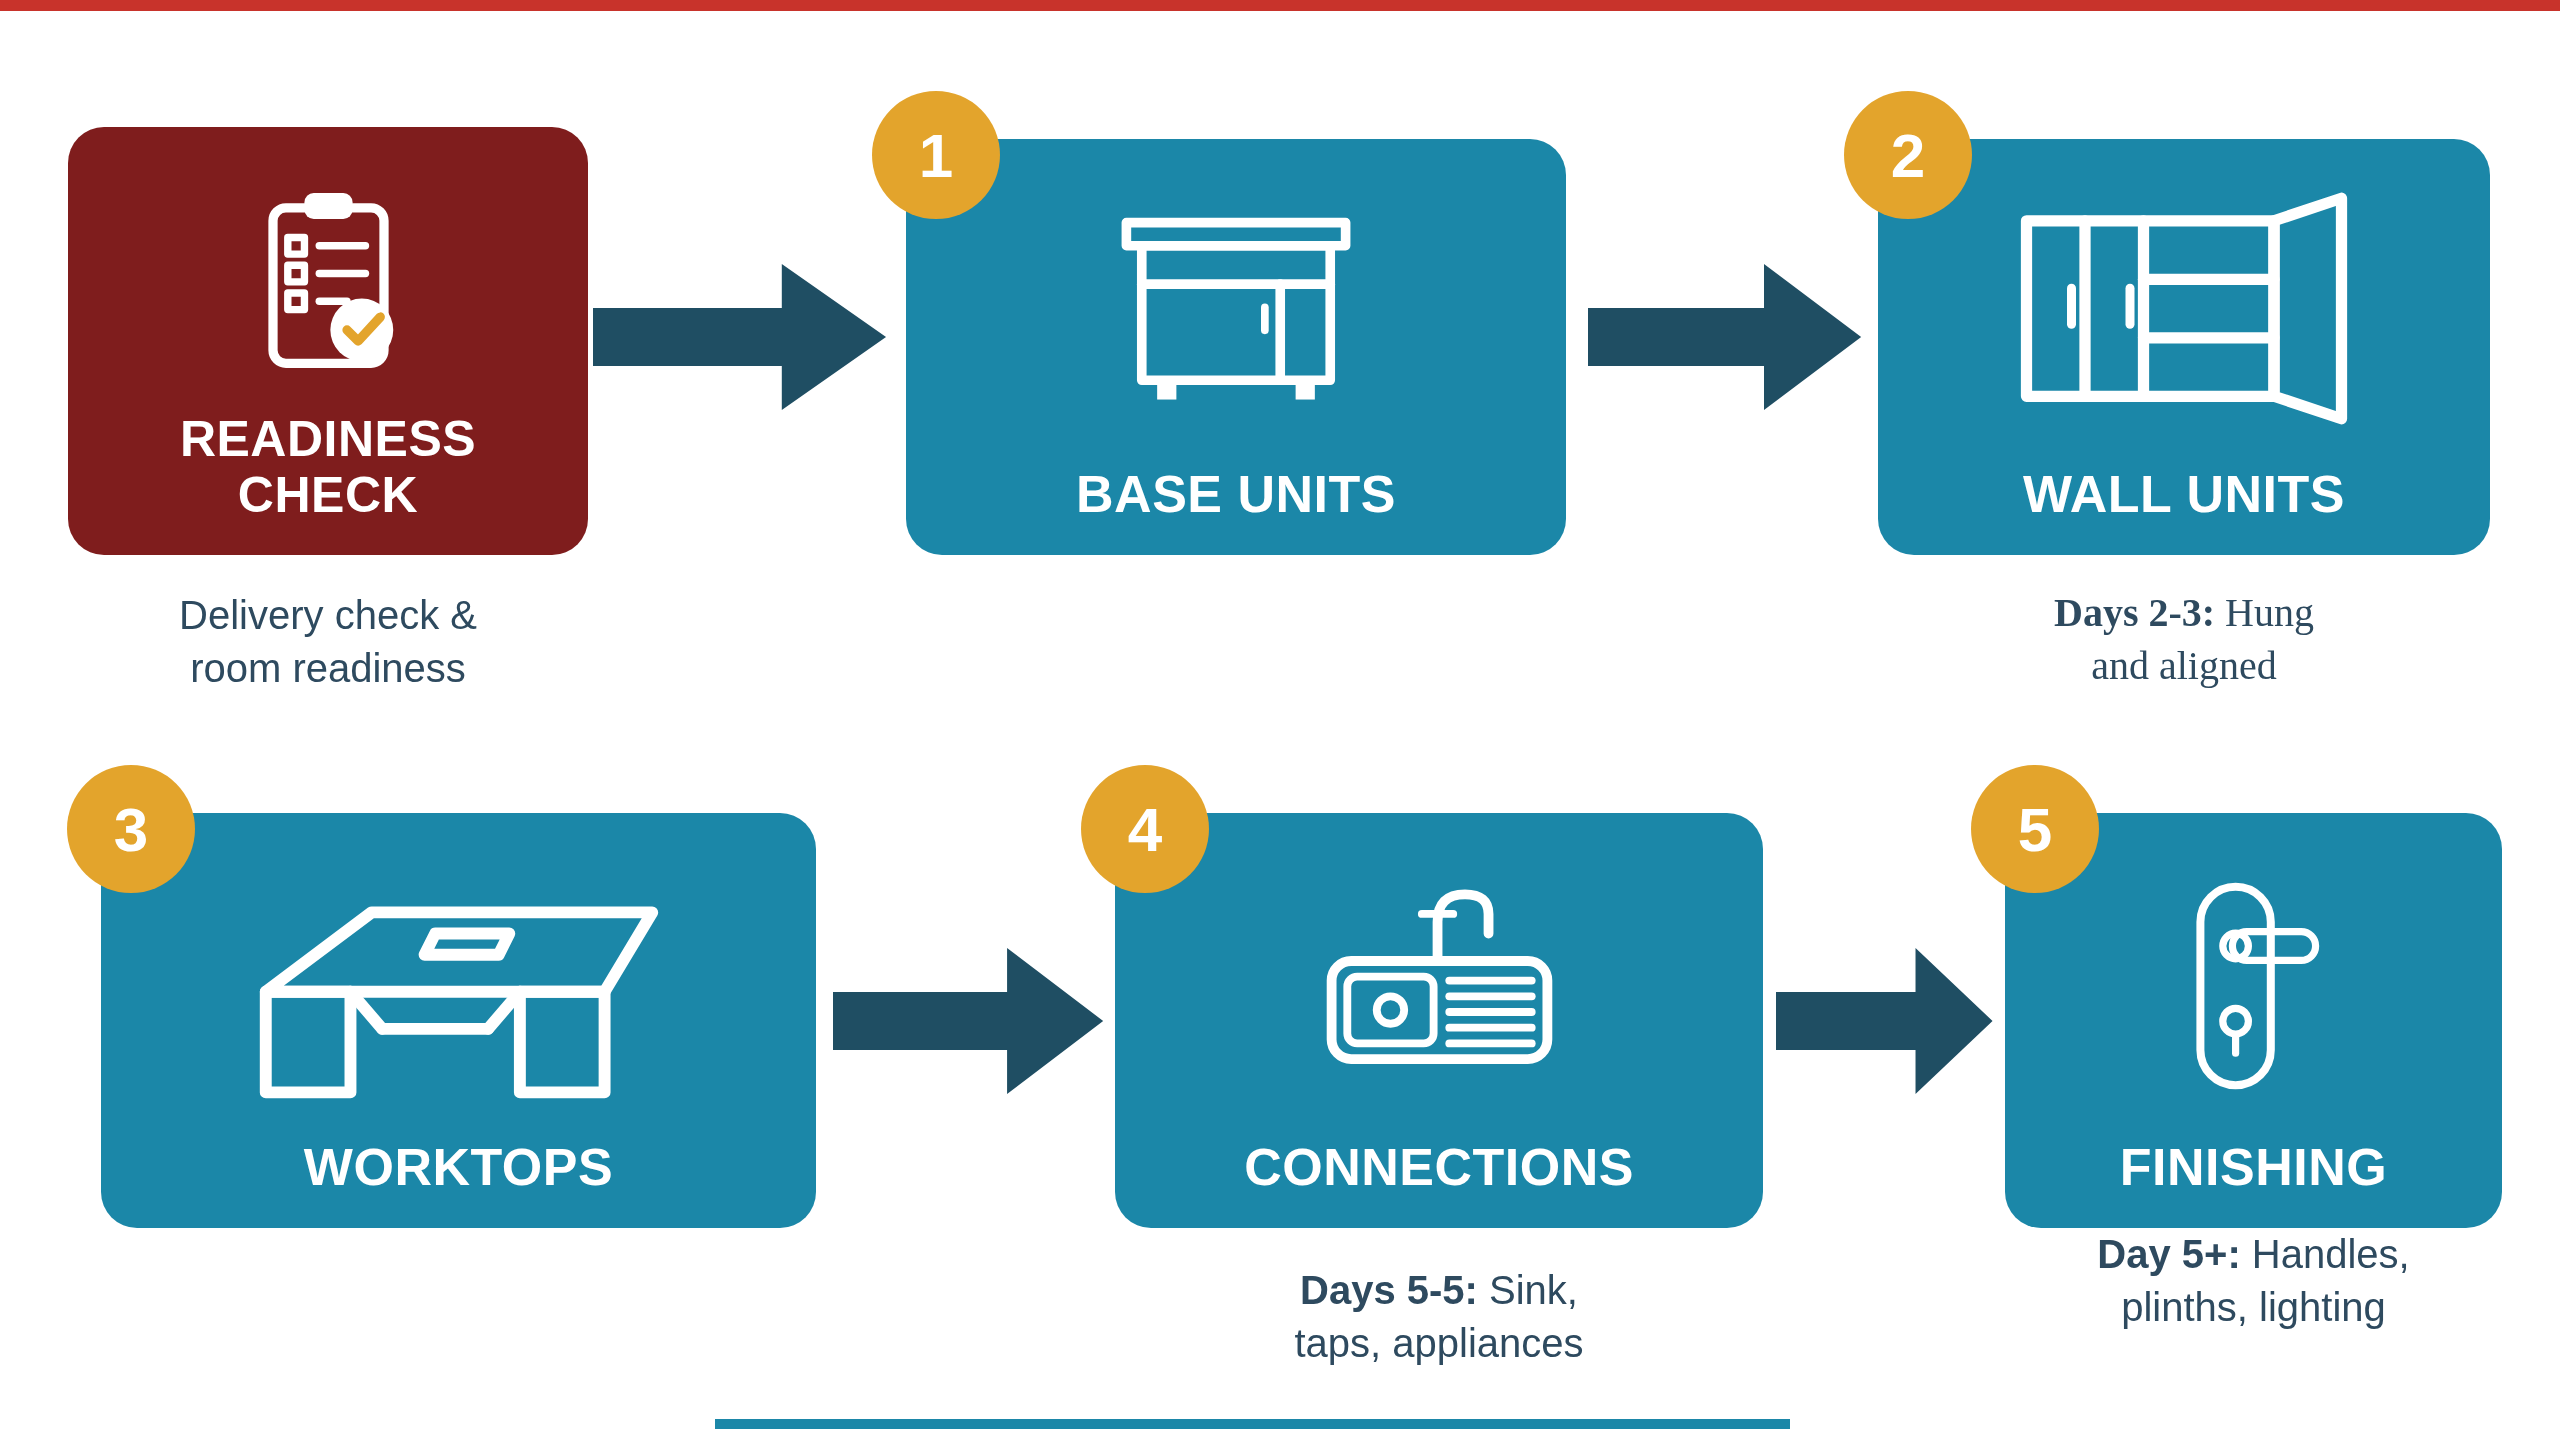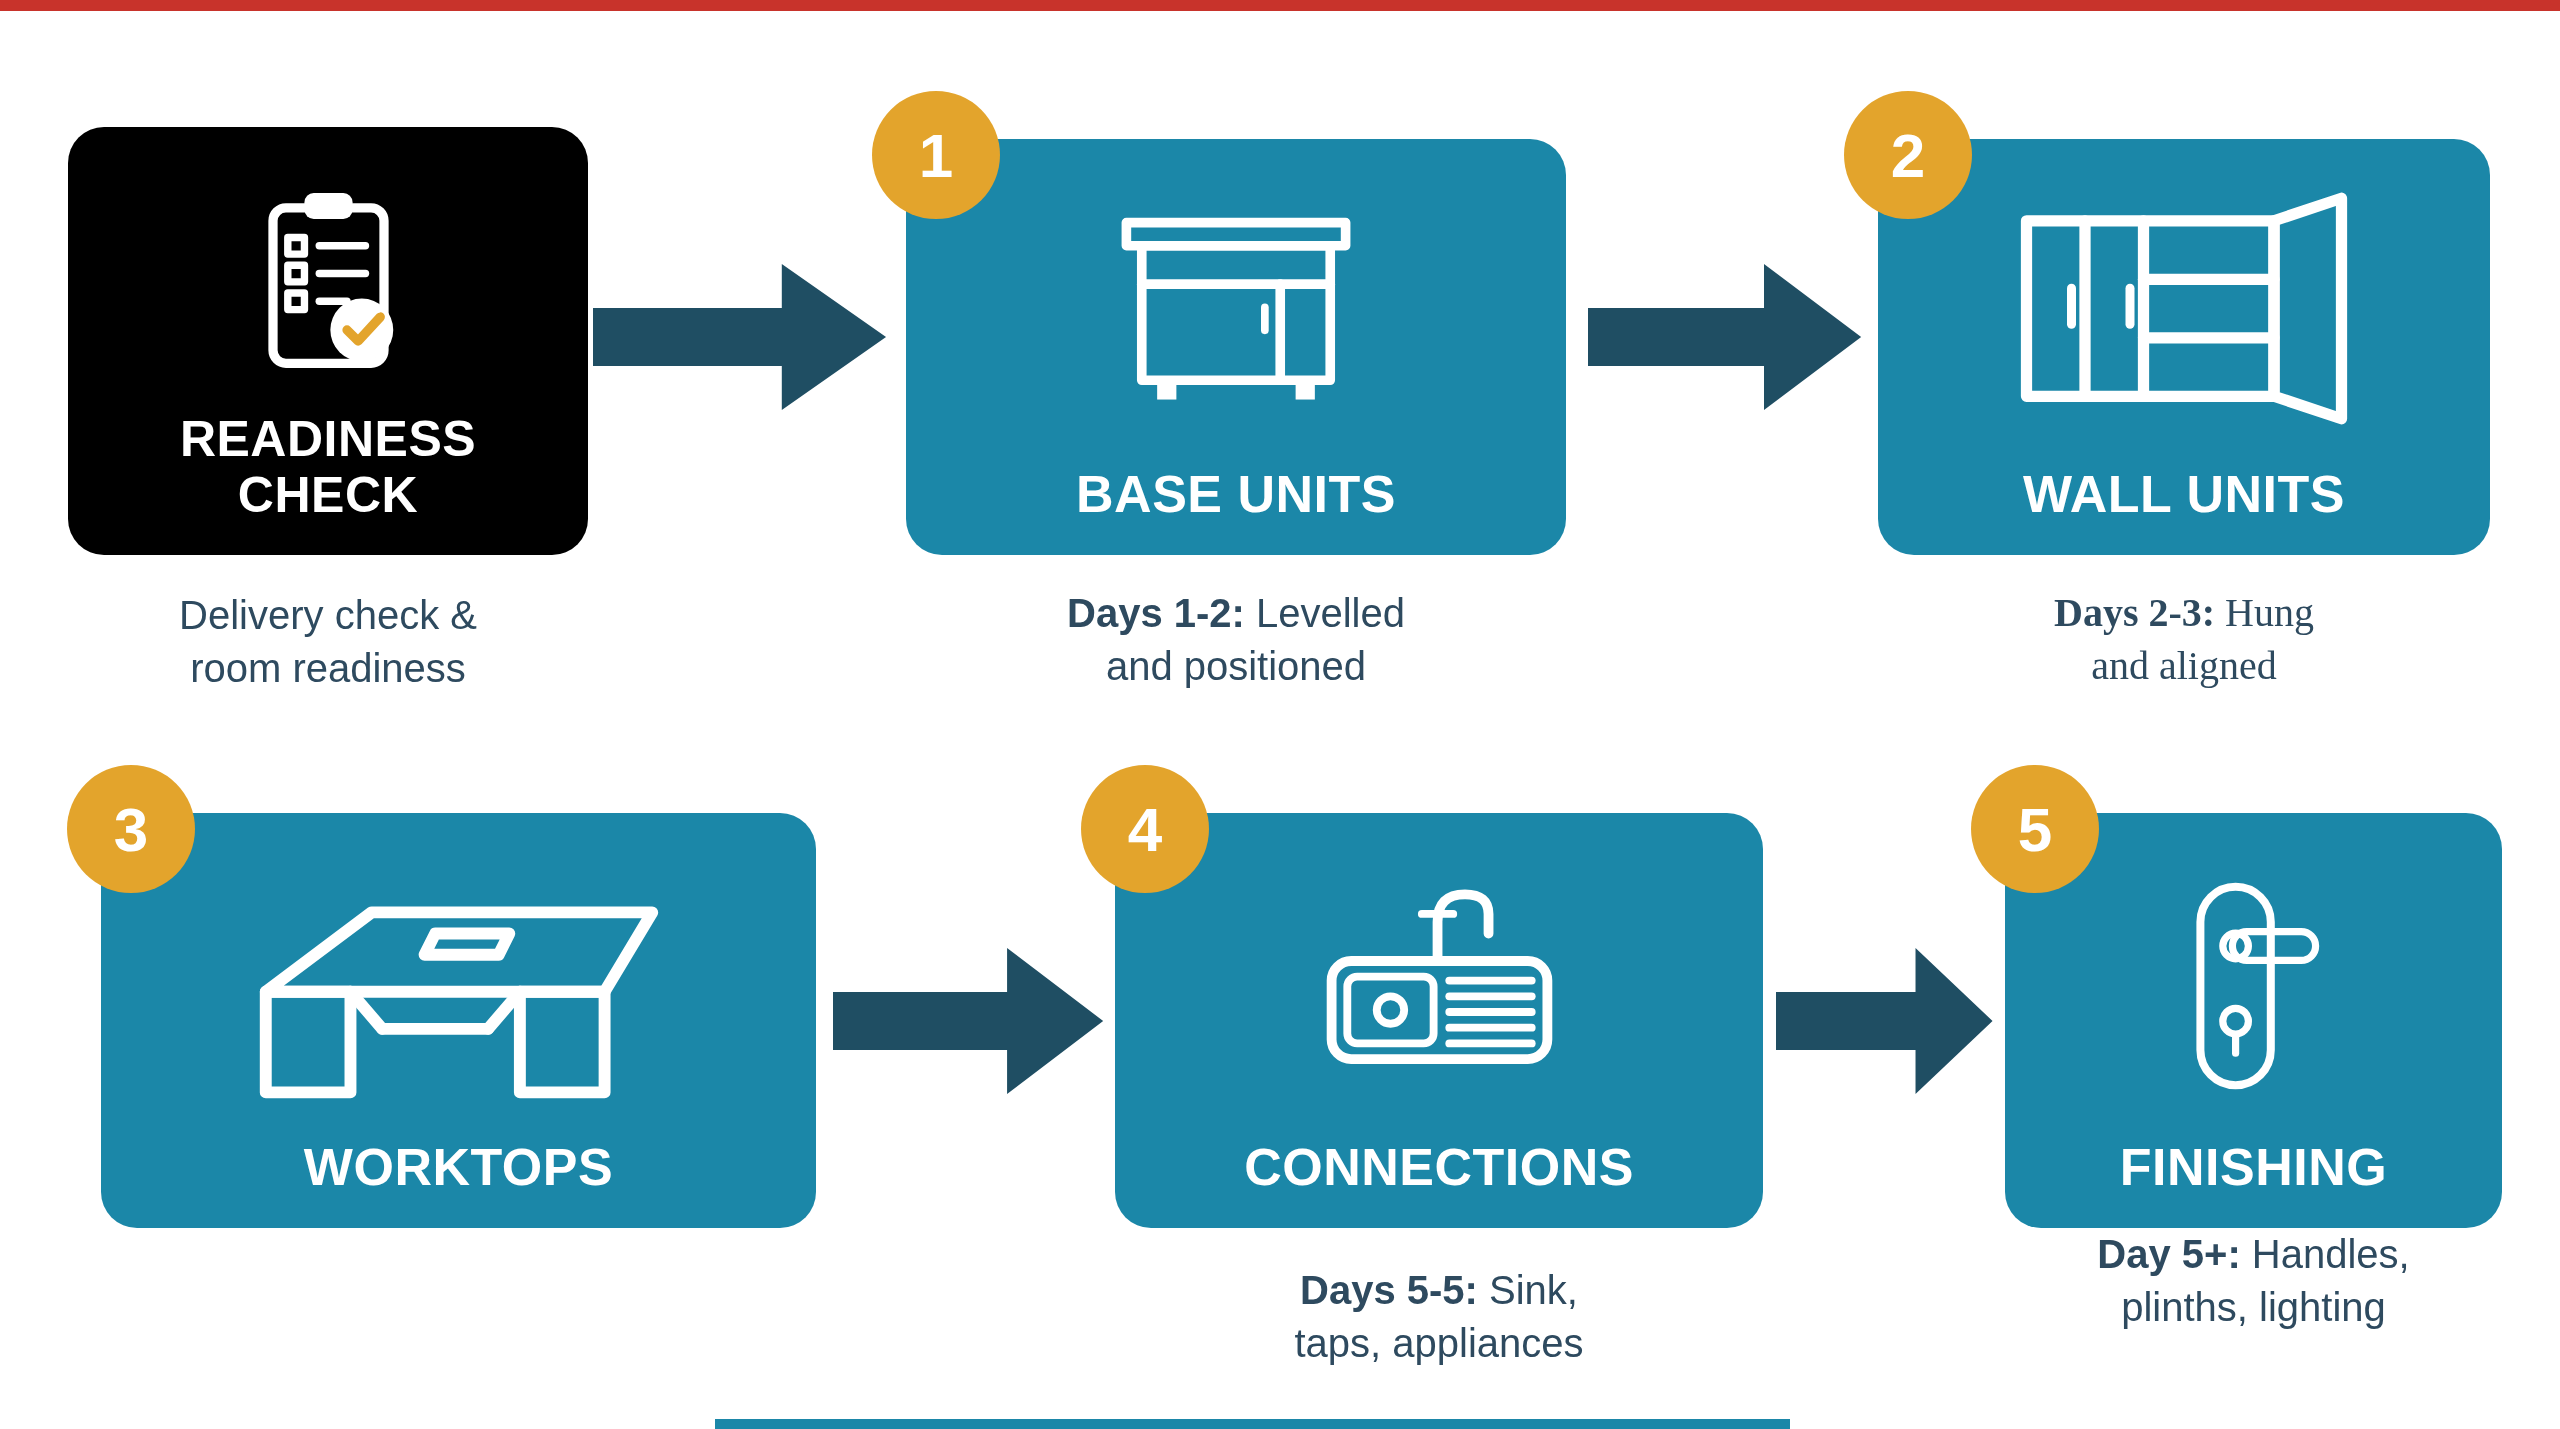--- a/index.html
+++ b/index.html
@@ -9,21 +9,21 @@
   }
   .strip-top { position:absolute; left:0; top:0; width:100%; height:11px; background:#C8332B; }
   .strip-bottom { position:absolute; left:715px; bottom:0; width:1075px; height:10px; background:#1B87A8; }
 
   .step { position:absolute; }
   .card {
     position:relative; border-radius:36px; box-sizing:border-box;
     display:flex; flex-direction:column; align-items:center;
     padding:30px 24px 32px;
   }
-  .card.orange { background:#000000; }
+  .card.orange { background:#7f1d1d; }
   .card.teal   { background:#1B87A8; }
   .icon-area { flex:1; display:flex; align-items:center; justify-content:center; width:100%; }
   .card-title {
     color:#ffffff; font-weight:bold; font-size:52px; line-height:1.12;
     text-align:center; letter-spacing:0.5px; margin-top:8px;
   }
   #step-0 .card-title { max-width:390px; font-size:50px; }
 
   .badge {
     position:absolute; left:-34px; top:-48px; width:128px; height:128px;
@@ -117,24 +117,20 @@
           <rect x="16" y="20" width="98" height="70"></rect>
           <line x1="16" y1="40" x2="114" y2="40"></line>
           <line x1="88" y1="40" x2="88" y2="90"></line>
           <line x1="80" y1="52" x2="80" y2="64" stroke-width="4"></line>
           <rect x="24" y="90" width="10" height="10" fill="#ffffff" stroke="none"></rect>
           <rect x="96" y="90" width="10" height="10" fill="#ffffff" stroke="none"></rect>
         </svg>
       </div>
       <div class="card-title">BASE UNITS</div>
     </div>
-    <div class="caption">
-      <span class="b">Days 1-2:</span><span> Levelled</span><br>
-      <span>and positioned</span>
-    </div>
   </div>
 
   <div class="arrow" id="arrow-1">
     <svg viewBox="0 0 300 150" preserveAspectRatio="none">
       <polygon points="0,46 192,46 192,2 298,75 192,148 192,104 0,104" fill="#1F4E63"></polygon>
     </svg>
   </div>
 
   <div class="step" id="step-2">
     <div class="card teal">

